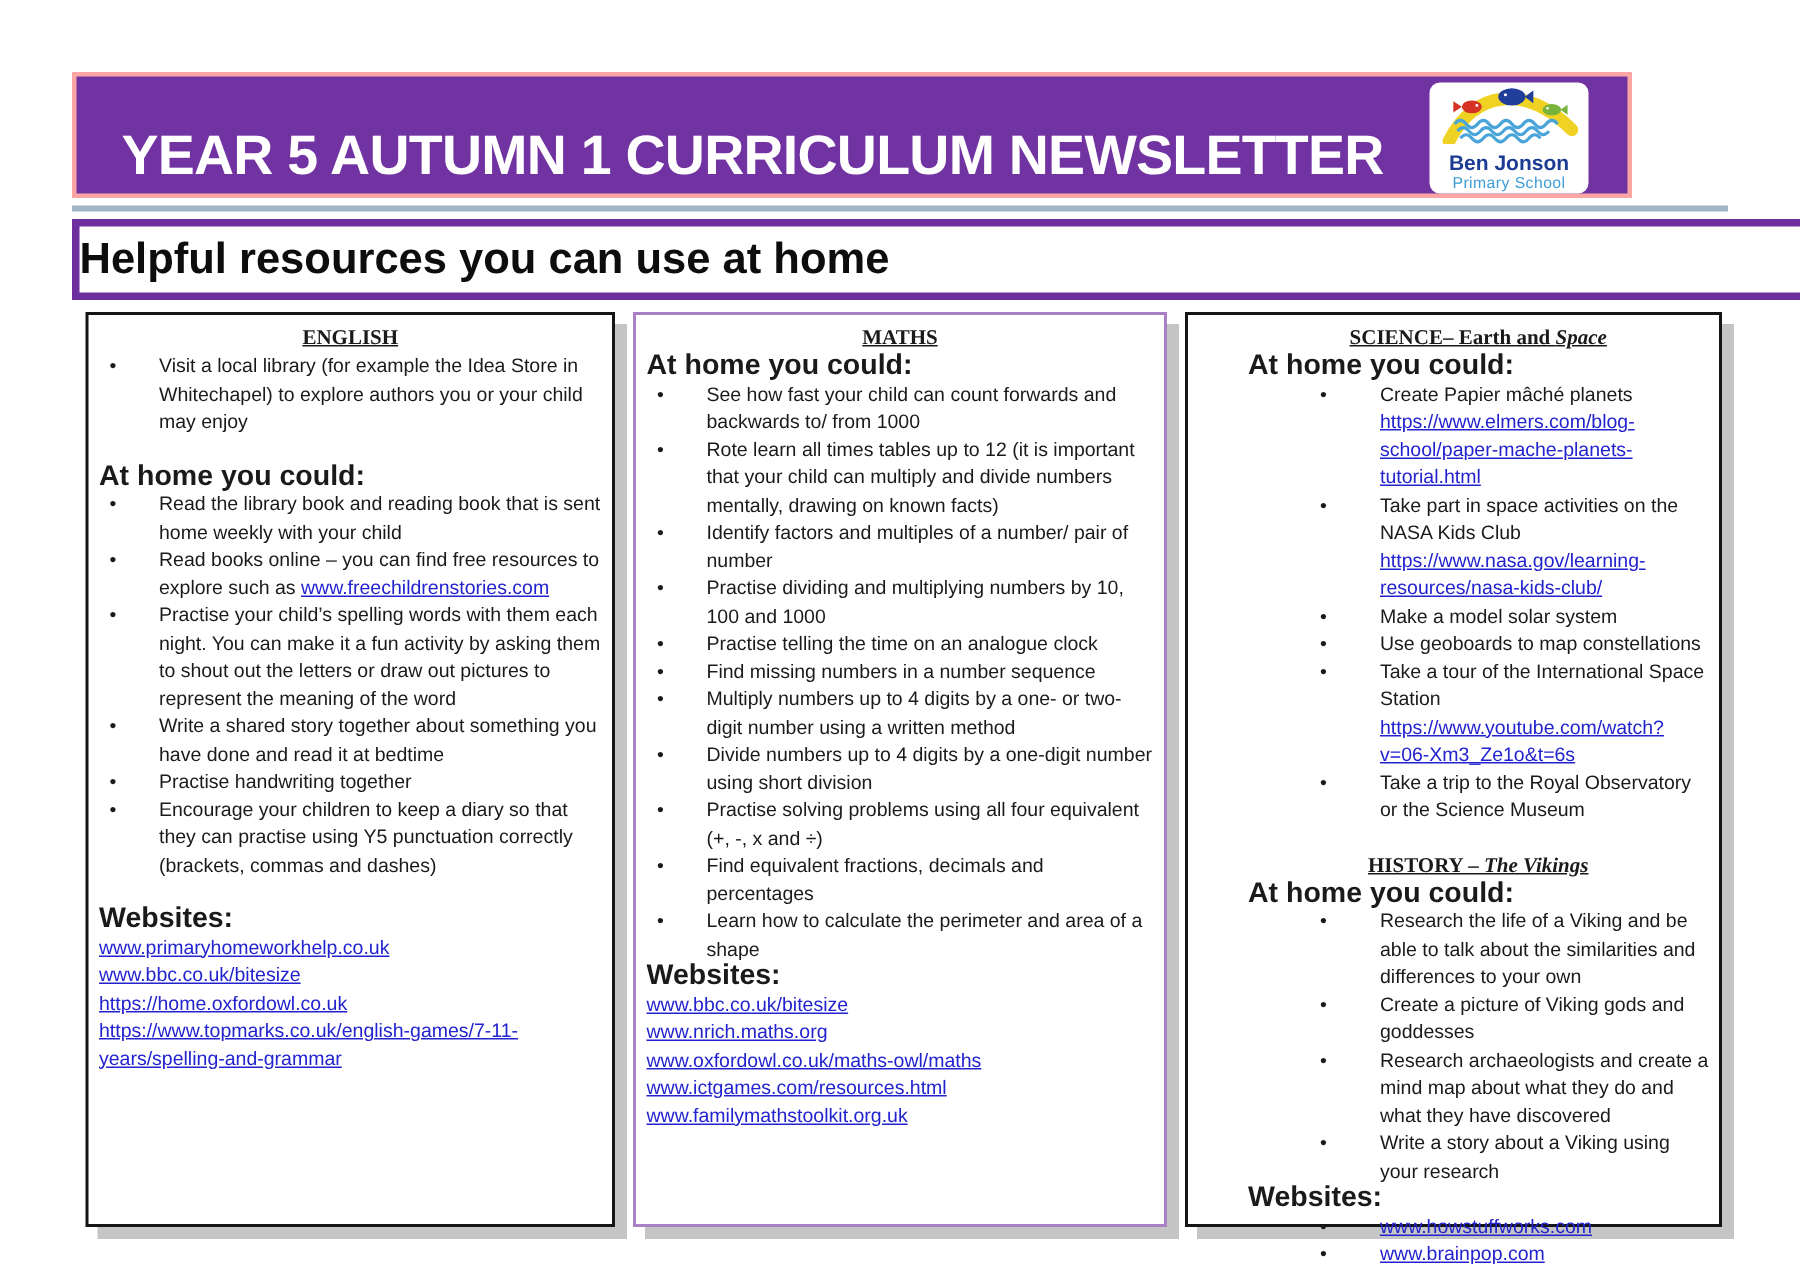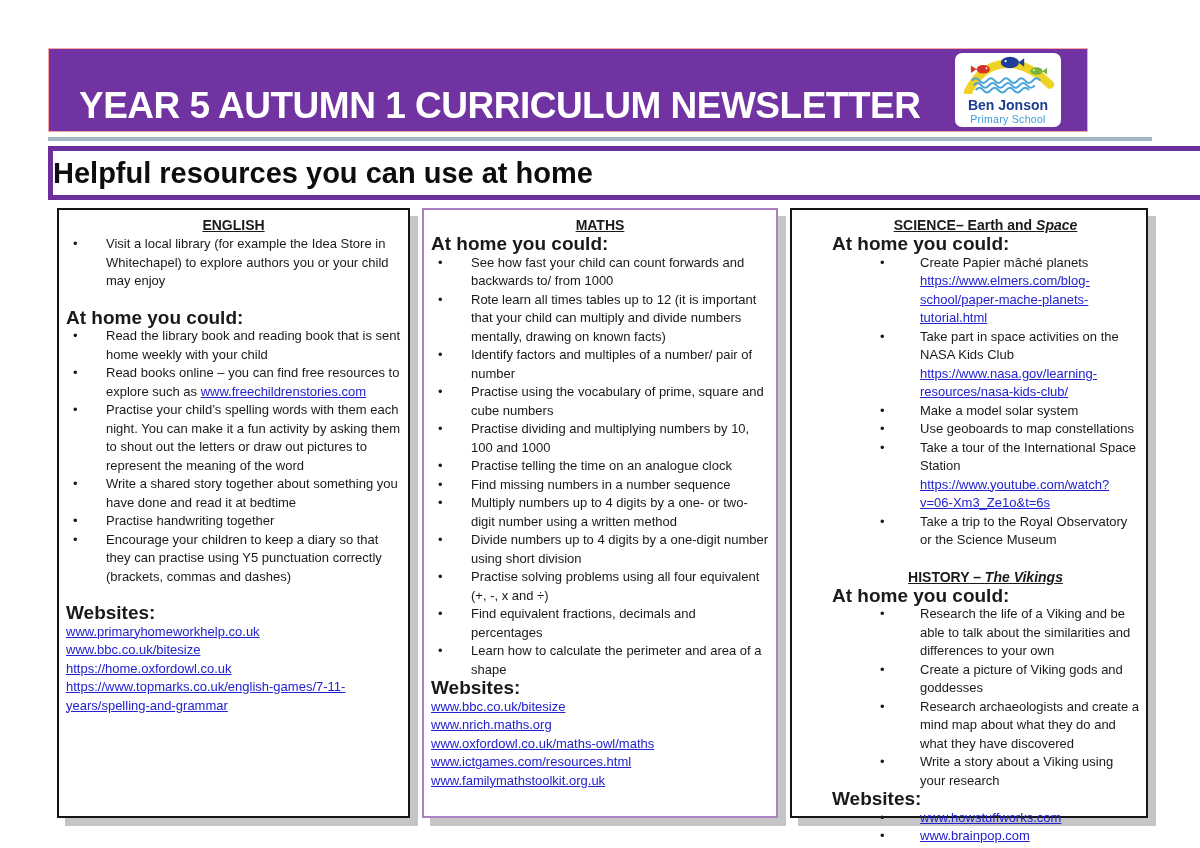--- a/index.html
+++ b/index.html
@@ -1,21 +1,21 @@
 <!DOCTYPE html>
 <html><head>
 <meta charset="utf-8">
 <title>Year 5 Autumn 1 Curriculum Newsletter</title>
 <style>
   * { margin:0; padding:0; box-sizing:border-box; }
   html,body { width:1200px; height:848px; overflow:hidden; }
   body { background:#ffffff; font-family:"Liberation Sans", sans-serif; position:relative; }
 
   .banner { position:absolute; left:48px; top:48px; width:1040px; height:84px;
-            background:#7132a2; border:1px solid #fca5a5; }
+            background:#7132a2; border:3px solid #fca5a5; }
   .banner-title { position:absolute; left:30px; bottom:4px; color:#ffffff;
             font-weight:bold; font-size:37px; letter-spacing:-0.5px; white-space:nowrap; }
 
   .logo { position:absolute; top:4px; right:26px; width:106px; height:74px;
           background:#ffffff; border-radius:7px; text-align:center; padding-top:1px; }
   .logo-name { font-size:14px; font-weight:bold; color:#1c3c94; line-height:15px; }
   .logo-sub  { font-size:10.5px; color:#3d9bd5; line-height:12px; letter-spacing:0.3px; }
 
   .divider { position:absolute; left:48px; top:137px; width:1104px; height:4px; background:#a3b6c6; }
 
@@ -24,21 +24,21 @@
                   display:flex; align-items:center; justify-content:flex-start; }
   .subtitle-box h2 { font-size:29px; font-weight:bold; color:#0d0d0d; }
 
   .col { position:absolute; top:208px; height:610px; background:#ffffff;
          border:2px solid #151515; box-shadow:8px 8px 0 #c5c5c5;
          padding:6px 7px; font-size:13px; line-height:18.5px; color:#1a1a1a; }
   #col-english { left:57px;  width:353px; }
   #col-maths   { left:422px; width:356px; border-color:#ab81c5; }
   #col-science { left:790px; width:358px;padding-left:40px; }
 
-  .col-title { text-align:center; font-weight:bold; font-size:14px; line-height:19px; }
+  .col-title { text-align:center; font-weight:bold; font-size:14px; line-height:19px;font-family:Liberation Serif, serif; }
   .col-title .u { text-decoration:underline; }
   .it { font-style:italic; }
   .label { font-weight:bold; font-size:19px; }
 
   .list .item { position:relative; padding-left:40px; }
   .list .item::before { content:"\2022"; position:absolute; left:7px; }
   .list.deep .item { padding-left:88px; }
   .list.deep .item::before { left:48px; }
 
   .spacer { height:18px; }
@@ -113,21 +113,20 @@
           <a class="lnk" href="#">https://www.topmarks.co.uk/english-games/7-11-years/spelling-and-grammar</a>
         </div>
       </section>
     <section class="col" id="col-maths">
         <div class="col-title"><span class="u"><span>MATHS</span></span></div>
         <div class="label">At home you could:</div>
         <div class="list">
           <div class="item"><span>See how fast your child can count forwards and backwards to/ from 1000</span></div>
           <div class="item"><span>Rote learn all times tables up to 12 (it is important that your child can multiply and divide numbers mentally, drawing on known facts)</span></div>
           <div class="item"><span>Identify factors and multiples of a number/ pair of number</span></div>
-          <div class="item"><span>Practise using the vocabulary of prime, square and cube numbers</span></div>
           <div class="item"><span>Practise dividing and multiplying numbers by 10, 100 and 1000</span></div>
           <div class="item"><span>Practise telling the time on an analogue clock</span></div>
           <div class="item"><span>Find missing numbers in a number sequence</span></div>
           <div class="item"><span>Multiply numbers up to 4 digits by a one- or two-digit number using a written method</span></div>
           <div class="item"><span>Divide numbers up to 4 digits by a one-digit number using short division</span></div>
           <div class="item"><span>Practise solving problems using all four equivalent (+, -, x and ÷)</span></div>
           <div class="item"><span>Find equivalent fractions, decimals and percentages</span></div>
           <div class="item"><span>Learn how to calculate the perimeter and area of a shape</span></div>
         </div>
         <div class="label">Websites:</div>

